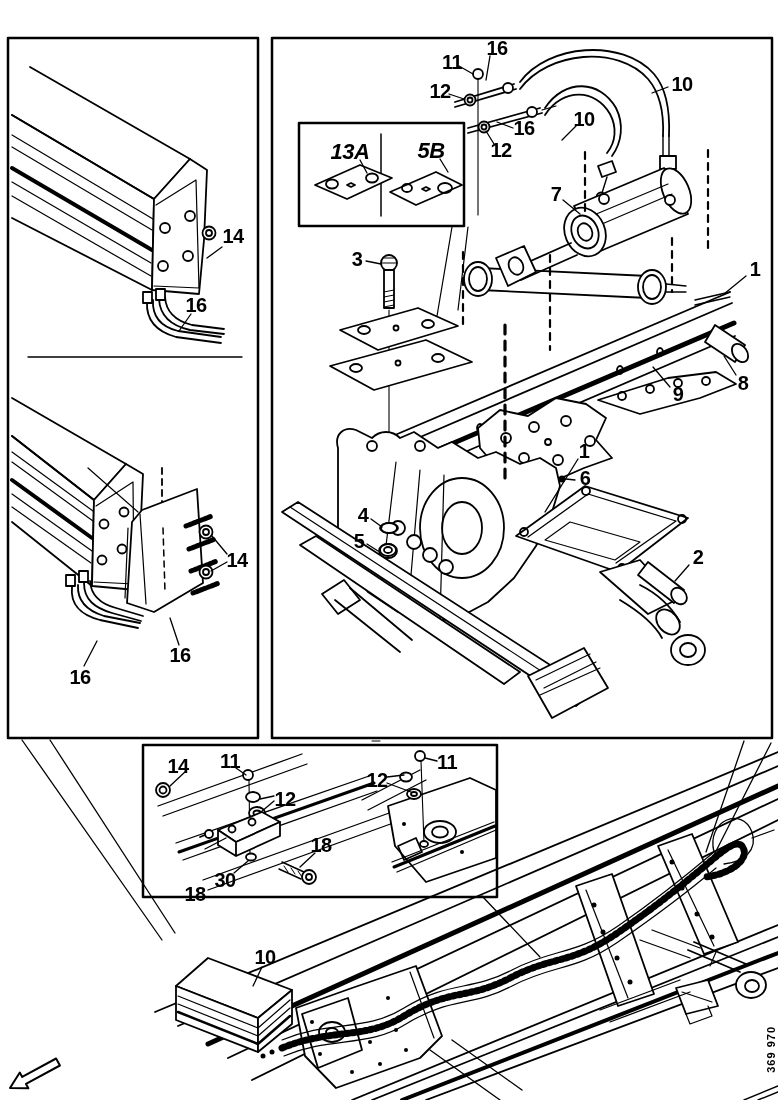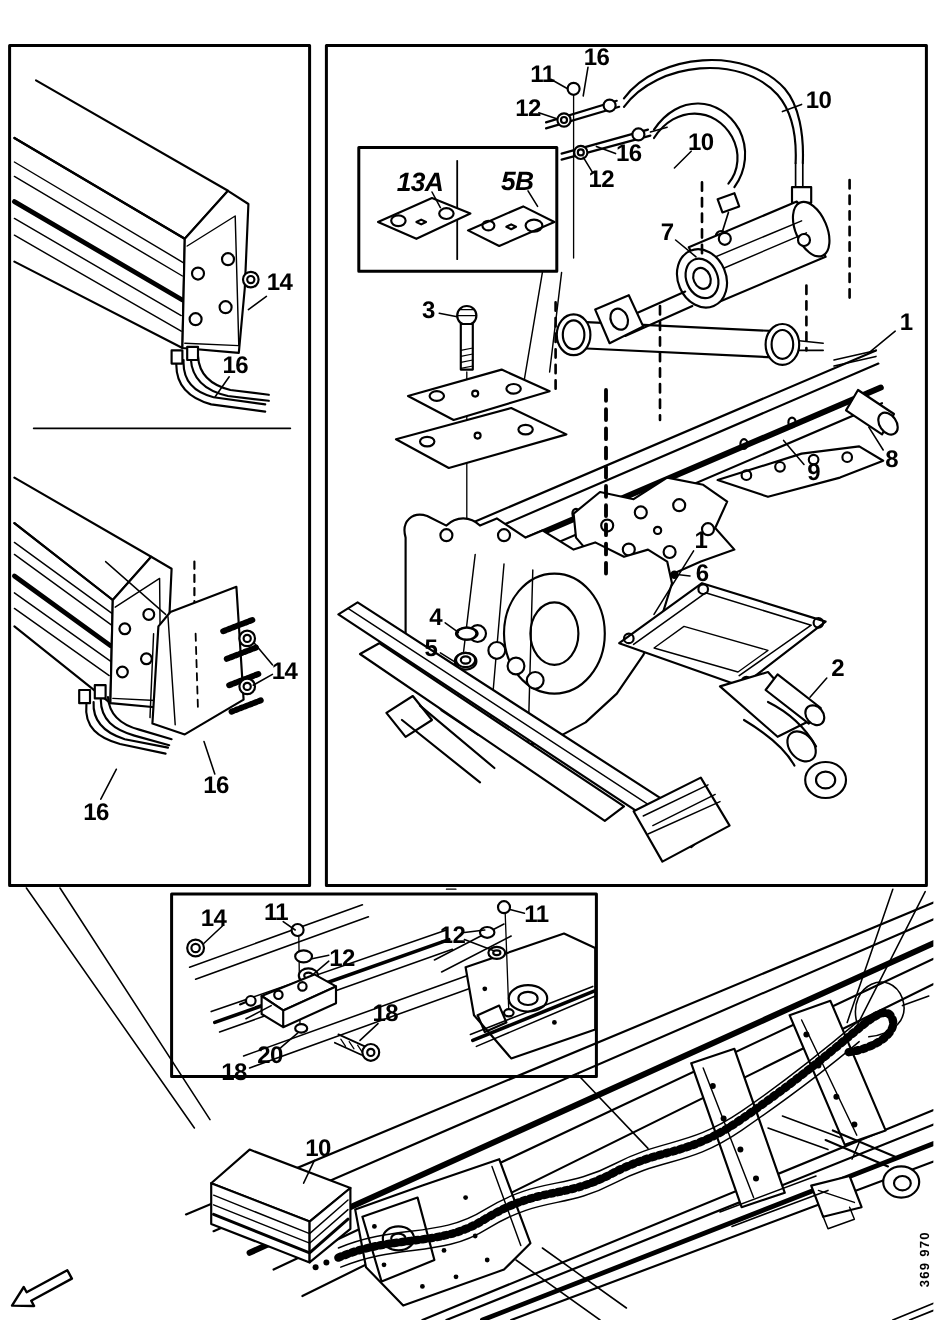--- a/index.html
+++ b/index.html
@@ -425,21 +425,21 @@
 <div class="callout" style="left:584px;top:451px">1</div>
 <div class="callout" style="left:585px;top:478px">6</div>
 <div class="callout" style="left:363px;top:515px">4</div>
 <div class="callout" style="left:359px;top:541px">5</div>
 <div class="callout" style="left:698px;top:557px">2</div>
 
 <div class="callout" style="left:178px;top:766px">14</div>
 <div class="callout" style="left:230px;top:761px">11</div>
 <div class="callout" style="left:285px;top:799px">12</div>
 <div class="callout" style="left:195px;top:894px">18</div>
-<div class="callout" style="left:225px;top:880px">20</div>
+<div class="callout" style="left:225px;top:880px">30</div>
 <div class="callout" style="left:321px;top:845px">18</div>
 <div class="callout" style="left:377px;top:780px">12</div>
 <div class="callout" style="left:447px;top:762px">11</div>
 
 <div class="callout" style="left:265px;top:957px">10</div>
 
 <div class="figcode">369 970</div>
 
 </div>
 

